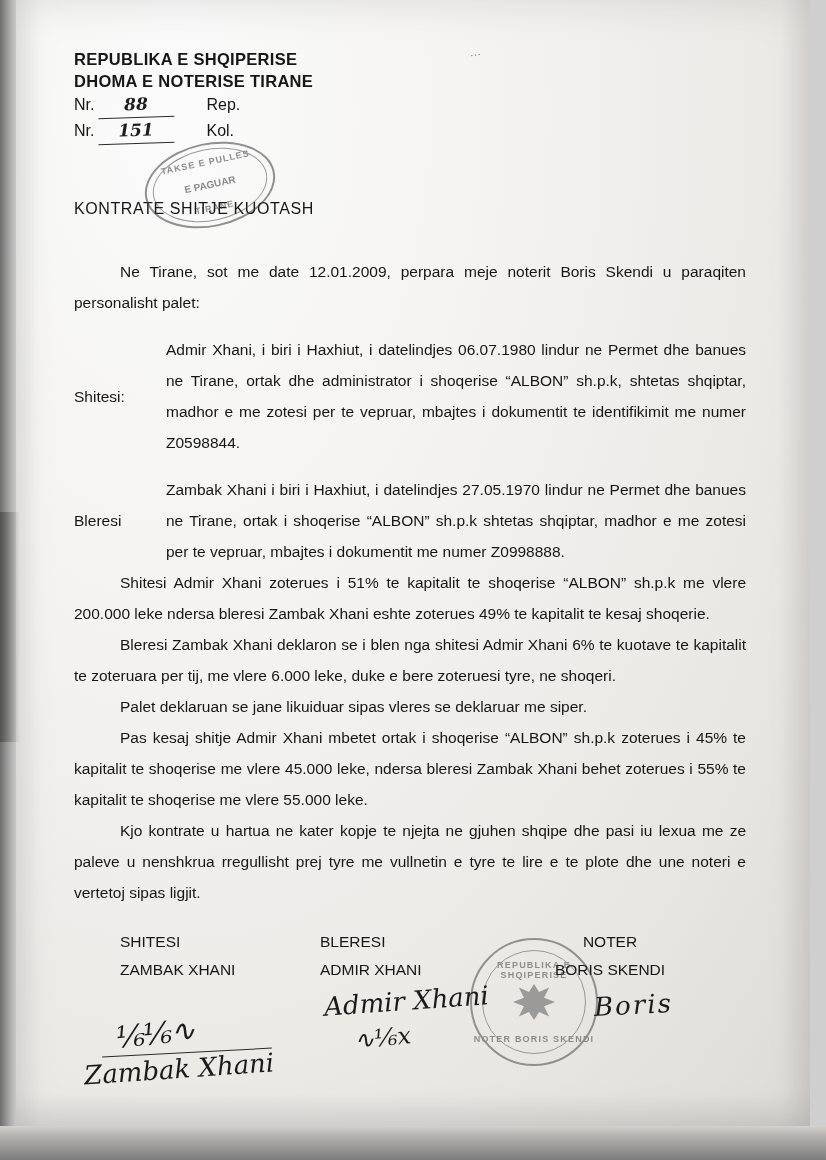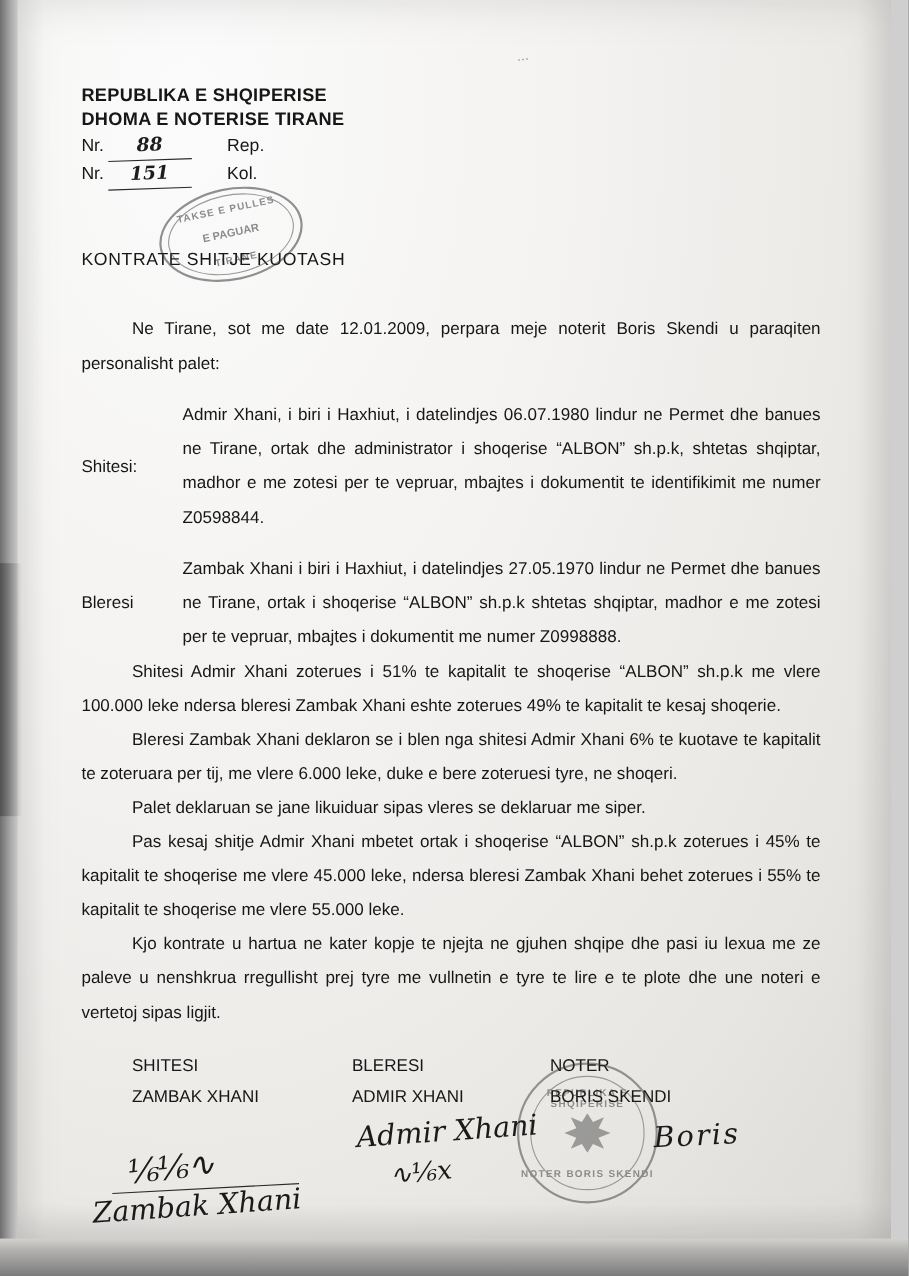--- a/index.html
+++ b/index.html
@@ -54,21 +54,21 @@
     left: 0;
     top: 512px;
     width: 20px;
     height: 230px;
     background: linear-gradient(90deg, rgba(60,60,60,0.55), rgba(60,60,60,0));
   }
 
   .content {
     position: absolute;
     left: 74px;
-    top: 76px;
+    top: 48px;
     width: 672px;
     color: #161616;
   }
 
   .hdr {
     font-size: 16.5px;
     font-weight: bold;
     letter-spacing: 0.3px;
     line-height: 22px;
   }
@@ -176,21 +176,21 @@
     margin-top: 20px;
     display: flex;
     position: relative;
   }
   .sig-col {
     font-size: 15.5px;
     line-height: 28px;
   }
   .sig-col.c1 { width: 200px; padding-left: 46px; }
   .sig-col.c2 { width: 180px; }
-  .sig-col.c3 { width: 220px; }
+  .sig-col.c3 { width: 220px; text-align: center; }
 
   .sig-scribble {
     position: absolute;
     font-family: "DejaVu Serif", serif;
     font-style: italic;
     color: #1a1a1a;
     pointer-events: none;
   }
   .scr1 {
     left: 42px; top: 88px;
@@ -314,21 +314,21 @@
     <div class="party">
       <div class="party-label">Shitesi:</div>
       <div class="party-text">Admir Xhani, i biri i Haxhiut, i datelindjes 06.07.1980 lindur ne Permet dhe banues ne Tirane, ortak dhe administrator i shoqerise “ALBON” sh.p.k, shtetas shqiptar, madhor e me zotesi per te vepruar, mbajtes i dokumentit te identifikimit me numer Z0598844.</div>
     </div>
 
     <div class="party">
       <div class="party-label">Bleresi</div>
       <div class="party-text">Zambak Xhani i biri i Haxhiut, i datelindjes 27.05.1970 lindur ne Permet dhe banues ne Tirane, ortak i shoqerise “ALBON” sh.p.k shtetas shqiptar, madhor e me zotesi per te vepruar, mbajtes i dokumentit me numer Z0998888.</div>
     </div>
 
-    <p class="body para-indent gap-top">Shitesi Admir Xhani zoterues i 51% te kapitalit te shoqerise “ALBON” sh.p.k me vlere 100.000 leke ndersa bleresi Zambak Xhani eshte zoterues 49% te kapitalit te kesaj shoqerie.</p>
+    <p class="body para-indent gap-top">Shitesi Admir Xhani zoterues i 51% te kapitalit te shoqerise “ALBON” sh.p.k me vlere 200.000 leke ndersa bleresi Zambak Xhani eshte zoterues 49% te kapitalit te kesaj shoqerie.</p>
     <p class="body para-indent gap-top">Bleresi Zambak Xhani deklaron se i blen nga shitesi Admir Xhani 6% te kuotave te kapitalit te zoteruara per tij, me vlere 6.000 leke, duke e bere zoteruesi tyre, ne shoqeri.</p>
     <p class="body para-indent gap-top">Palet deklaruan se jane likuiduar sipas vleres se deklaruar me siper.</p>
     <p class="body para-indent gap-top">Pas kesaj shitje Admir Xhani mbetet ortak i shoqerise “ALBON” sh.p.k zoterues i 45% te kapitalit te shoqerise me vlere 45.000 leke, ndersa bleresi Zambak Xhani behet zoterues i 55% te kapitalit te shoqerise me vlere 55.000 leke.</p>
     <p class="body para-indent gap-top">Kjo kontrate u hartua ne kater kopje te njejta ne gjuhen shqipe dhe pasi iu lexua me ze paleve u nenshkrua rregullisht prej tyre me vullnetin e tyre te lire e te plote dhe une noteri e vertetoj  sipas ligjit.</p>
 
     <div class="sig-block">
       <div class="sig-col c1">
         <div>SHITESI</div>
         <div>ZAMBAK  XHANI</div>
       </div>

